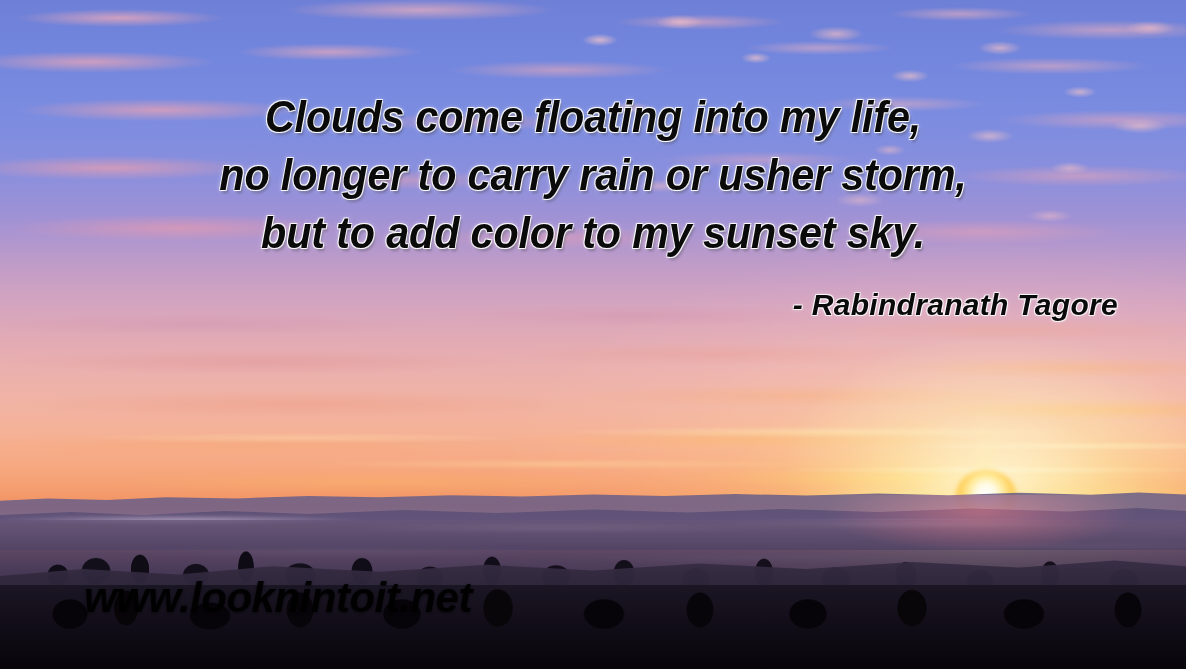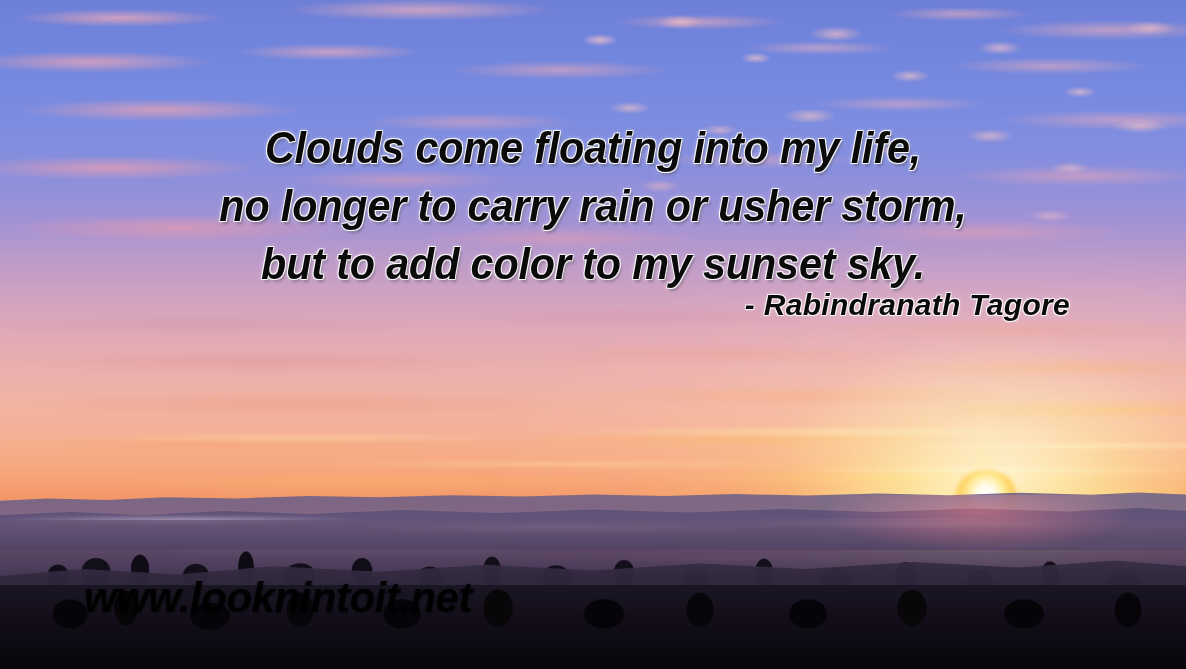--- a/index.html
+++ b/index.html
@@ -272,21 +272,20 @@
       rgba(226,62,30,.55) 0%, rgba(190,50,34,.30) 38%, rgba(140,40,40,0) 74%);
     mix-blend-mode:screen;
   }
 
   
   .quote-block{
     position:absolute;
     left:0; top:88px; width:1186px;
     text-align:center;
     pointer-events:none;
-    margin-top:31px;
   }
   .quote-line{
     display:block;
     color:#0a0a0a;
     font-family:"Liberation Sans",sans-serif;
     font-weight:bold;
     font-style:italic;
     font-size:45px;
     line-height:58px;
     letter-spacing:-0.2px;
@@ -297,21 +296,21 @@
        1px -1px 0 rgba(255,255,255,.80),
       -1px  1px 0 rgba(255,255,255,.80),
        1px  1px 0 rgba(255,255,255,.80),
        0 0 6px rgba(255,255,255,.55),
        2px 3px 3px rgba(0,0,0,.30);
   }
 
   .attribution{
     position:absolute;
     left:0; top:288px; width:1186px;
-    padding-right:116px;
+    padding-right:68px;
     box-sizing:border-box;
     text-align:right;
     color:#0a0a0a;
     font-family:"Liberation Sans",sans-serif;
     font-weight:bold;
     font-style:italic;
     font-size:30px;
     line-height:34px;
     letter-spacing:0.3px;
     white-space:nowrap;

